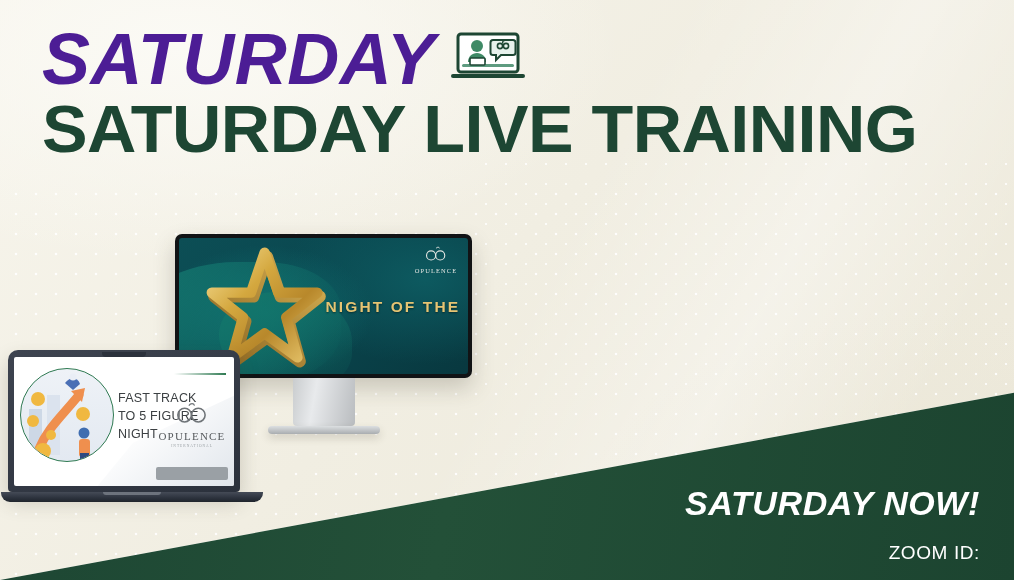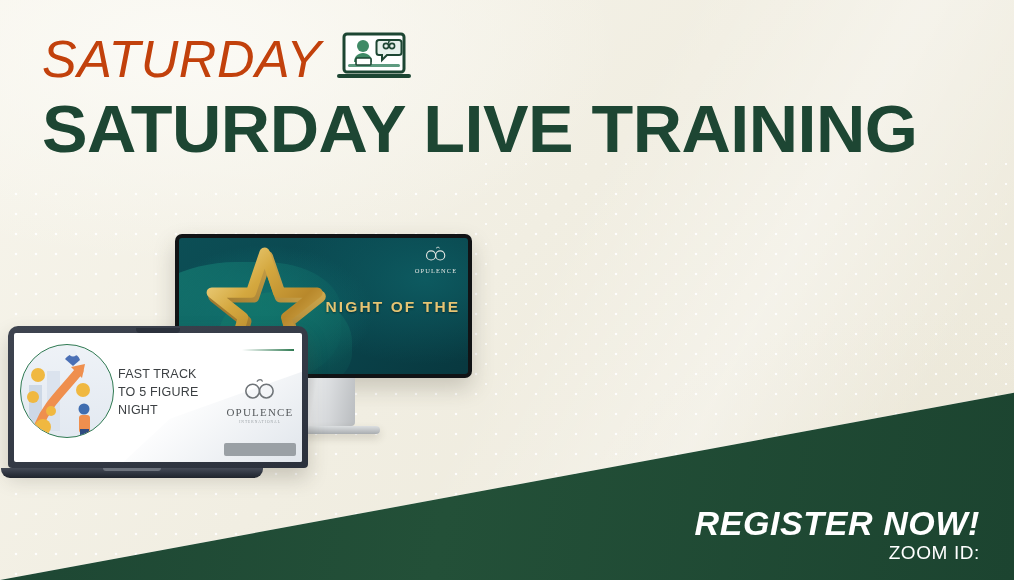--- a/index.html
+++ b/index.html
@@ -80,25 +80,25 @@
     top: 28px;
     right: 40px;
   }
   .kicker-row {
     display: flex;
     align-items: center;
     gap: 14px;
     height: 62px;
   }
   .kicker {
-    font-size: 52px;
-    font-weight: 400;
+    font-size: 72px;
+    font-weight: 700;
     font-style: italic;
     letter-spacing: 0.5px;
-    color: #c2410c;
+    color: #4c1d95;
     line-height: 1;
     white-space: nowrap;
   }
   .webinar-icon { display: block; }
 
   .headline {
     margin-top: 6px;
     font-size: 66px;
     font-weight: 700;
     letter-spacing: -0.5px;
@@ -232,28 +232,29 @@
   }
 
   
   .laptop {
     position: absolute;
     left: 8px;
     top: 326px;
     width: 248px;
   }
   .laptop-lid {
-    width: 300px;
+    width: 232px;
     height: 142px;
     background: linear-gradient(160deg, #3e4450 0%, #2b313c 100%);
     border-radius: 10px 10px 4px 4px;
     padding: 7px 6px 6px 6px;
     box-sizing: border-box;
     position: relative;
     box-shadow: 0 10px 20px rgba(60,55,40,0.22);
+    margin-top: 24px;
   }
   .laptop-notch {
     position: absolute;
     left: 50%;
     top: 2px;
     transform: translateX(-50%);
     width: 44px;
     height: 5px;
     background: #2b313c;
     border-radius: 0 0 4px 4px;
@@ -363,21 +364,21 @@
     color: #ffffff;
   }
   .cta-register {
     font-size: 34px;
     font-weight: 700;
     font-style: italic;
     letter-spacing: 0.6px;
     line-height: 1.1;
   }
   .cta-zoom-row {
-    margin-top: 0;
+    margin-top: 20px;
     display: flex;
     align-items: flex-start;
     justify-content: flex-end;
     gap: 10px;
   }
   .cta-zoom-label {
     font-size: 19px;
     font-weight: 400;
     letter-spacing: 0.6px;
   }
@@ -506,19 +507,19 @@
           <div class="lg-sub">INTERNATIONAL</div>
         </div>
 
         <div class="lp-btn"></div>
       </div>
     </div>
     <div class="laptop-deck"></div>
   </div>
 
   <div class="cta">
-    <div class="cta-register">REGISTER NOW!</div>
+    <div class="cta-register">SATURDAY NOW!</div>
     <div class="cta-zoom-row">
       <span class="cta-zoom-label">ZOOM ID:</span>
     </div>
   </div>
 
 </div>
 
 </body></html>

